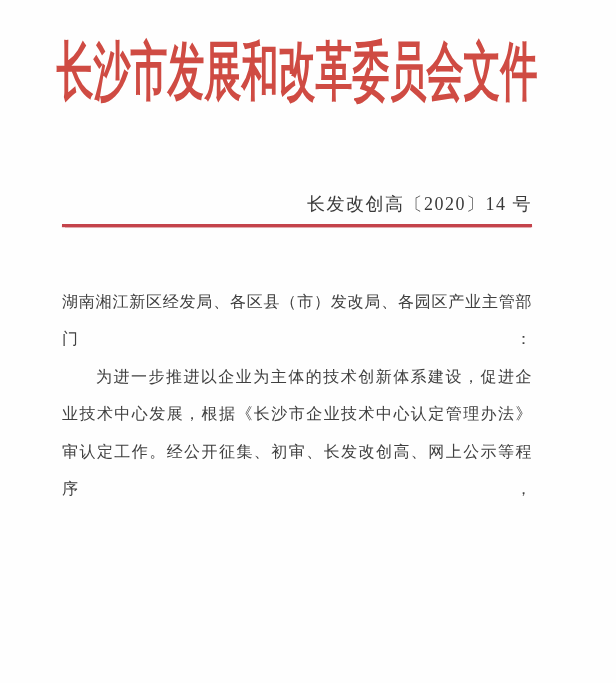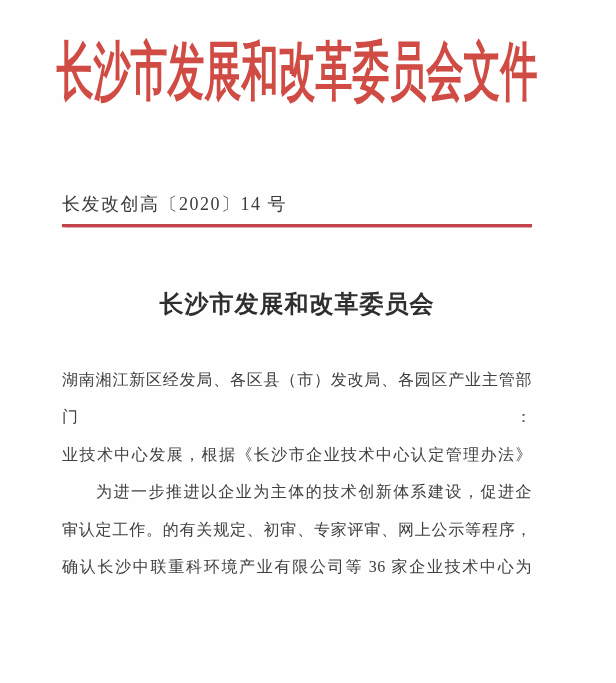--- a/index.html
+++ b/index.html
@@ -33,21 +33,21 @@
     color: var(--header-red, #cf4b43);
     letter-spacing: 0px;
     white-space: nowrap;
     transform: scaleY(1.72);
     transform-origin: center;
   }
 
   
   .doc-number {
     margin-top: 84px;
-    text-align: left;
+    text-align: right;
     font-size: 18px;
     letter-spacing: 1.5px;
     color: var(--ink, #3a3a3a);
   }
 
   
   .red-divider {
     margin-top: 8px;
     height: 2.5px;
     background: var(--divider-red, #c4434b);
@@ -92,24 +92,22 @@
 
   <div class="red-header">
     <span class="red-header-text">长沙市发展和改革委员会文件</span>
   </div>
 
   <div class="doc-number">长发改创高〔2020〕14 号</div>
 
   <div class="red-divider"></div>
 
   <div class="title-block">
-    <div class="title-line">长沙市发展和改革委员会</div>
   </div>
 
   <div class="body-block">
     <div class="body-line">湖南湘江新区经发局、各区县（市）发改局、各园区产业主管部门：</div>
+    <div class="body-line indent">为进一步推进以企业为主体的技术创新体系建设，促进企</div>
     <div class="body-line">业技术中心发展，根据《长沙市企业技术中心认定管理办法》</div>
-    <div class="body-line indent">为进一步推进以企业为主体的技术创新体系建设，促进企</div>
-    <div class="body-line">审认定工作。的有关规定、初审、专家评审、网上公示等程序，</div>
-    <div class="body-line">确认长沙中联重科环境产业有限公司等 36 家企业技术中心为</div>
+    <div class="body-line">审认定工作。经公开征集、初审、长发改创高、网上公示等程序，</div>
   </div>
 
 </div>
 
 </body></html>

